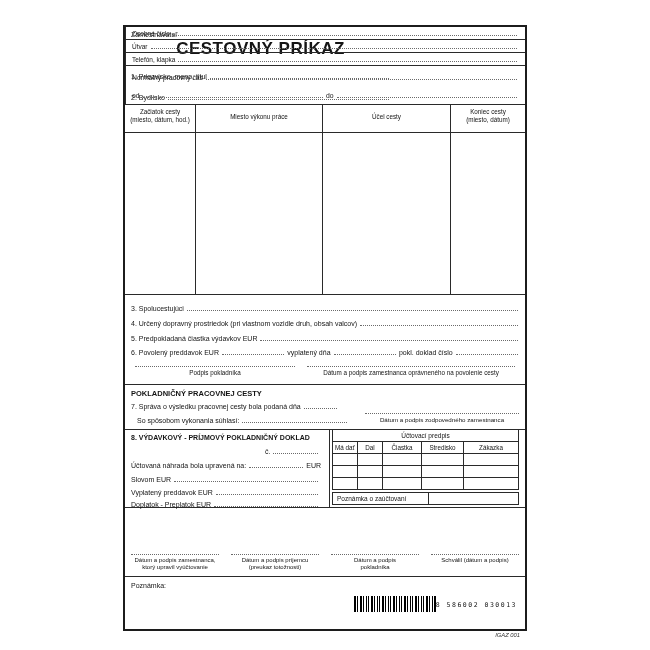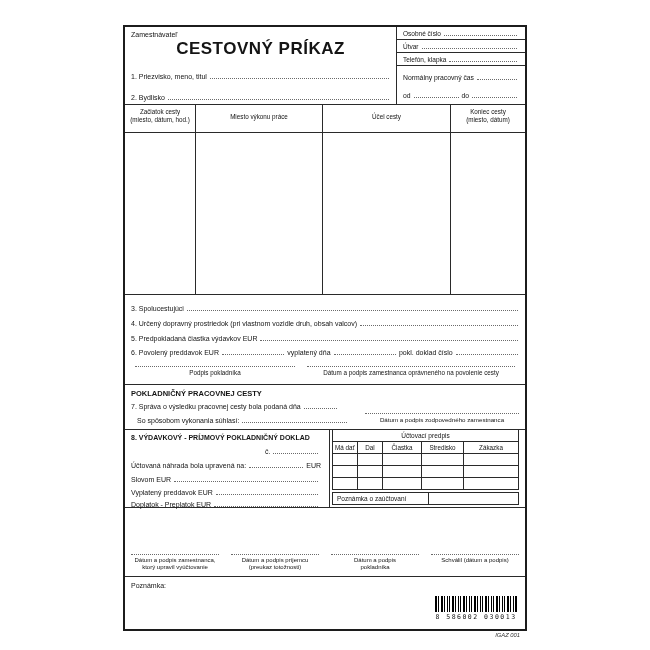--- a/index.html
+++ b/index.html
@@ -4,21 +4,21 @@
 <style>
   html,body{margin:0;padding:0;background:#fff;}
   body{width:650px;height:650px;font-family:"Liberation Sans",sans-serif;color:#141414;}
   .page{position:relative;width:650px;height:650px;background:#fff;overflow:hidden;}
   .form{position:absolute;left:123px;top:25px;width:404px;height:606px;border:2px solid #1c1c1c;box-sizing:border-box;background:#fff;}
   .sec{position:absolute;left:0;right:0;box-sizing:border-box;}
   .bb{border-bottom:1px solid #2a2a2a;}
   .frow{display:flex;align-items:baseline;font-size:7px;line-height:1;position:absolute;white-space:nowrap;}
   .lead{flex:1 1 auto;border-bottom:1px dotted #6a6a6a;margin:0 3px 1px 3px;min-width:8px;}
   
-  .top-block{top:0;height:78px;border-bottom:1px solid #2a2a2a;display:flex;}
+  .top-block{top:0;height:78px;border-bottom:1px solid #2a2a2a;display:flex;flex-direction:column;}
   .top-left{width:271px;position:relative;}
   .top-right{flex:1;border-left:1px solid #2a2a2a;position:relative;}
   .idrow{display:flex;align-items:baseline;font-size:6.5px;line-height:1;height:13px;border-bottom:1px solid #2a2a2a;padding:4px 5px 0 6px;box-sizing:border-box;}
   
   .grid4{display:grid;grid-template-columns:71px 127px 128px 1fr;}
   .tc{border-right:1px solid #2a2a2a;box-sizing:border-box;}
   .tc:last-child{border-right:none;}
   .thead-cell{text-align:center;font-size:6.3px;line-height:1.3;padding-top:3px;}
   
   .ptable{position:absolute;left:2px;right:6px;top:0;border:1px solid #2a2a2a;border-top:none;box-sizing:border-box;}
@@ -233,21 +233,21 @@
       </div>
       <div class="sig-col">
         <div class="sig-dots"></div>
         <div class="sig-lbl">Schválil (dátum a podpis)</div>
         <div class="sig-lbl"></div>
       </div>
     </div>
 
     <div class="sec" style="top:550px;bottom:0;">
       <div style="position:absolute;top:5px;left:6px;font-size:7px;">Poznámka:</div>
-      <div style="position:absolute;right:8px;top:19px;display:flex;flex-direction:column;align-items:center;">
+      <div style="position:absolute;right:8px;top:19px;display:flex;flex-direction:row;align-items:center;">
         <div class="bars"></div>
         <div class="digits">8 586002 030013</div>
       </div>
     </div>
 
   </div>
 
   <div class="print-code">IGAZ 001</div>
 </div>
 

